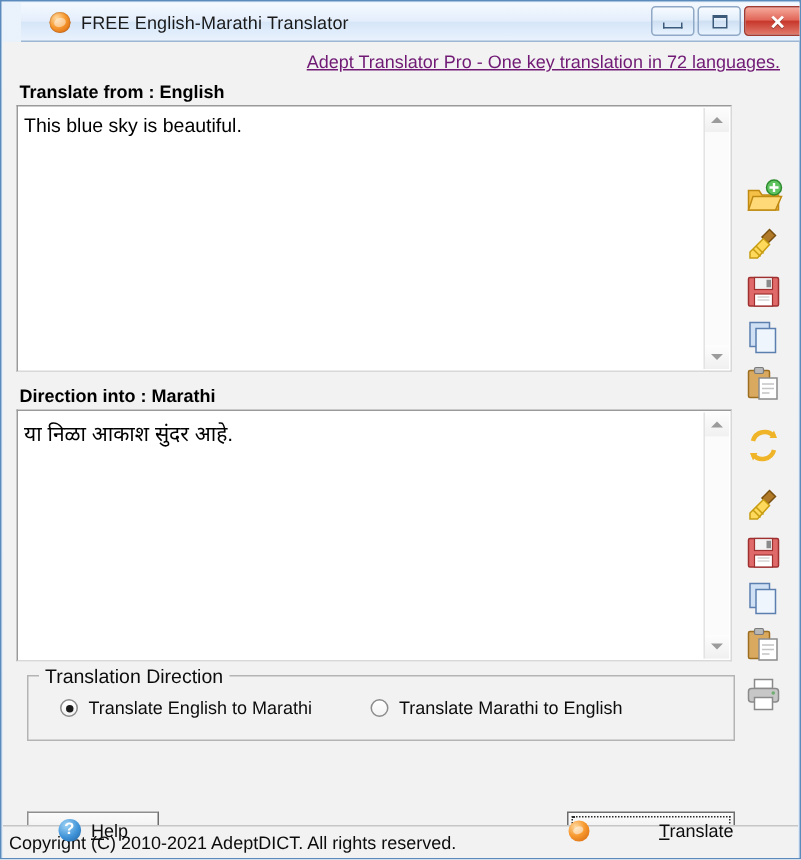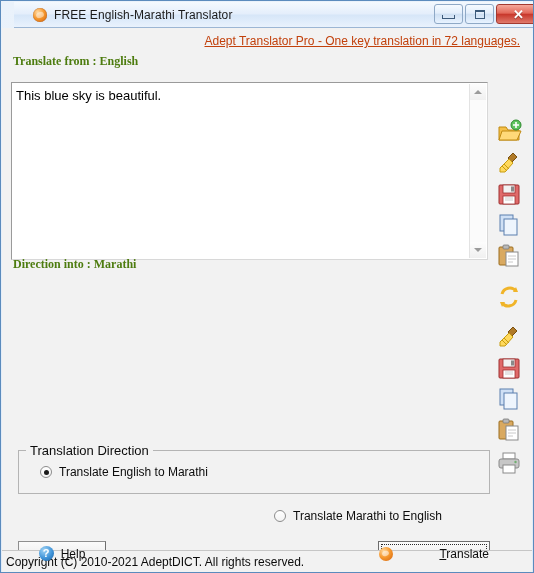--- a/index.html
+++ b/index.html
@@ -119,46 +119,44 @@
     width: 530px;
     height: 544px;
     background: #f2f2f2;
   }
 
   #promo-link {
     position: absolute;
     right: 12px;
     top: 6px;
     font-size: 12px;
-    color: #c2410c;
+    color: #701a75;
     text-decoration: underline;
     white-space: nowrap;
     cursor: pointer;
   }
 
   .field-label {
     position: absolute;
     font-size: 12px;
     font-weight: bold;
-    color: #4d7c0f;
+    color: #000000;
     white-space: nowrap;
-    font-family: Liberation Serif, serif;
   }
   #label-from { left: 11px; top: 26px; }
   #label-into { left: 11px; top: 229px; }
 
   
   .text-panel {
     position: absolute;
     box-sizing: border-box;
     background: #ffffff;
     border: 1px solid #9a9a9a;
     border-right-color: #d8d8d8;
     border-bottom-color: #d8d8d8;
-    margin-top: 12px;
   }
   #panel-from { left: 9px; top: 42px; width: 477px; height: 178px; }
   #panel-into { left: 9px; top: 245px; width: 477px; height: 168px; }
 
   .text-inner {
     position: absolute;
     left: 4px;
     top: 4px;
     right: 18px;
     bottom: 4px;
@@ -255,21 +253,21 @@
     white-space: nowrap;
   }
   .radio-row {
     position: absolute;
     top: 437px;
     display: flex;
     align-items: center;
     cursor: pointer;
   }
   #radio-en-mr { left: 38px; }
-  #radio-mr-en { left: 272px; margin-top: 44px; }
+  #radio-mr-en { left: 245px; }
   .radio-mark {
     width: 12px; height: 12px;
     box-sizing: border-box;
     border-radius: 50%;
     border: 1px solid #8c8c8c;
     background: linear-gradient(to bottom, #ffffff, #f3f3f3);
     margin-right: 7px;
     position: relative;
     flex: 0 0 12px;
   }
@@ -415,20 +413,32 @@
           </div>
         <div class="sb-track"></div>
         <div class="sb-btn sb-dn">
             <span class="arrow-dn"></span>
           </div>
       </div>
     </div>
 
     <div class="field-label" id="label-into">Direction into : Marathi</div>
 
+    <div class="text-panel" id="panel-into">
+      <div class="text-inner marathi">या निळा आकाश सुंदर आहे.</div>
+      <div class="vscroll">
+        <div class="sb-btn sb-up">
+            <span class="arrow-up"></span>
+          </div>
+        <div class="sb-track"></div>
+        <div class="sb-btn sb-dn">
+            <span class="arrow-dn"></span>
+          </div>
+      </div>
+    </div>
 
     <div id="toolbar">
 
       <div class="tool-btn" style="top:51px;">
         <svg width="26" height="26" viewBox="0 0 26 26">
           <path d="M3 8 L3 21 L23 21 L23 11 L12 11 L10 8 Z" fill="#f5c048" stroke="#c08a12" stroke-width="1"></path>
           <path d="M6 12 L25 12 L21 21 L3 21 Z" fill="#ffd978" stroke="#c08a12" stroke-width="1"></path>
           <circle cx="20" cy="6" r="5" fill="#5fc45f" stroke="#2e8a2e" stroke-width="1"></circle>
           <path d="M20 3 L20 9 M17 6 L23 6" stroke="#ffffff" stroke-width="1.6"></path>
         </svg>

